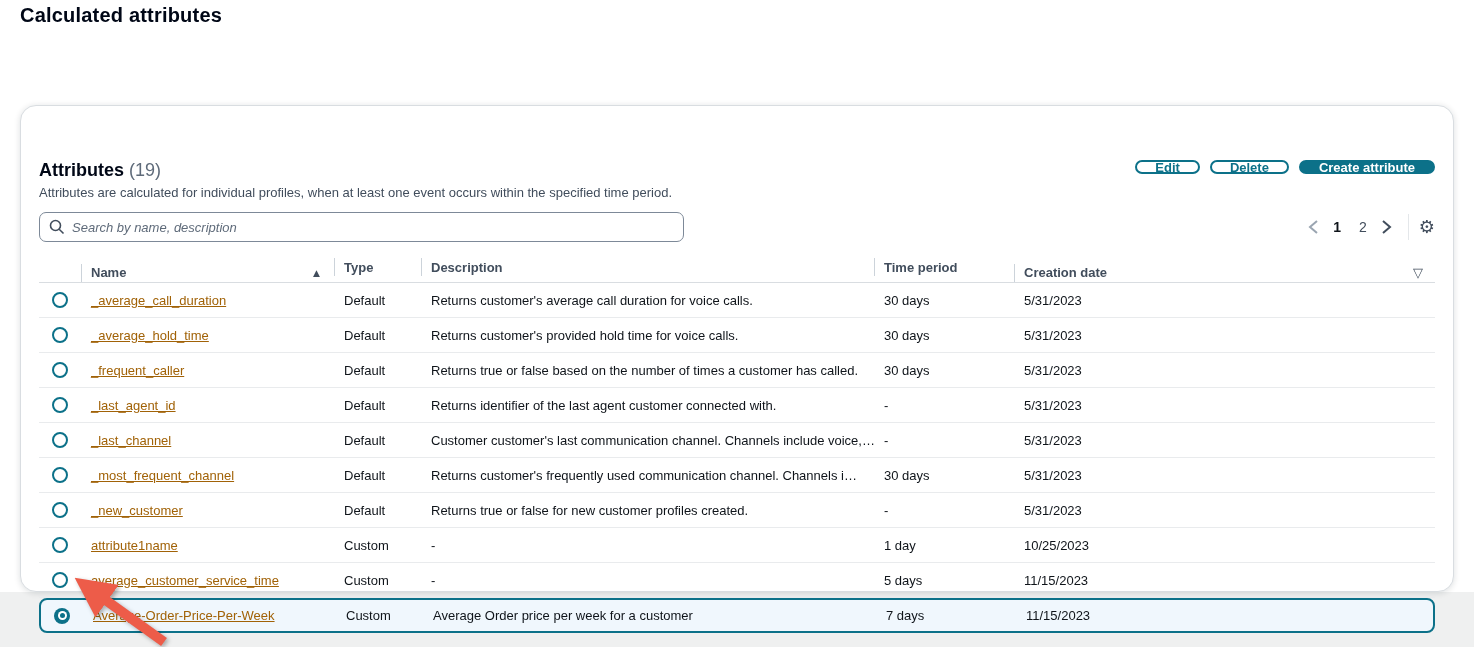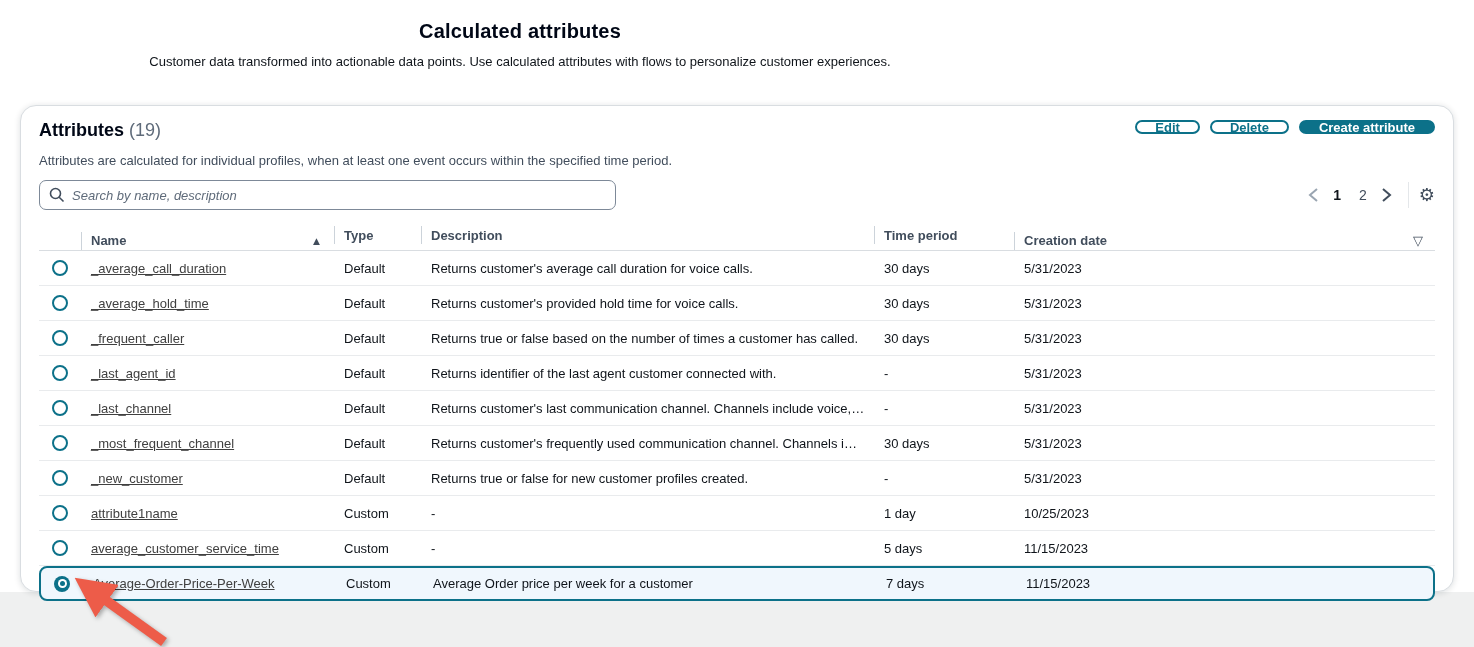--- a/index.html
+++ b/index.html
@@ -6,48 +6,48 @@
   html,body { margin:0; padding:0; }
   body {
     width:1474px; height:647px; position:relative; overflow:hidden;
     background:#ffffff;
     font-family:"Liberation Sans", sans-serif;
     color:#0f141a;
   }
   .footer-bg { position:absolute; left:0; top:592px; right:0; bottom:0; background:#eff0f0; }
 
   
-  .page-header { position:absolute; left:20px; top:20px; width:1000px;text-align:center; }
+  .page-header { position:absolute; left:20px; top:4px; width:1000px; }
   .page-title { font-size:20px; font-weight:bold; color:#000716; margin:0 0 10px 0; letter-spacing:.2px; }
   .page-desc { font-size:13px; color:#0f141a; line-height:17px; margin:0; }
   .learn-more { color:#0e71a6; text-decoration:none; }
   .ext-icon { display:inline-block; vertical-align:-1px; margin-left:3px; }
 
   
   .panel {
     position:absolute; left:20px; top:105px; width:1434px; height:487px;
     background:#fff; border:1px solid #d9dde1; border-radius:16px;
     box-shadow:0 1px 6px rgba(0,28,36,.14);
     padding:14px 18px 0 18px;
   }
-  .panel-head { display:flex; justify-content:space-between; align-items:flex-start; }
+  .panel-head { display:flex; justify-content:space-between; align-items:flex-start;margin-top:40px; }
   .panel-title { font-size:18px; font-weight:bold; color:#000716; }
   .count { color:#5f6b7a; font-weight:normal; }
   .actions { display:flex; gap:10px; }
   .btn {
     height:14px; padding:0 18px; border-radius:16px; border:2px solid #0c7189;
     background:#fff; color:#0c7189; font-weight:bold; font-size:13px;
     display:flex; align-items:center; cursor:pointer; font-family:inherit; white-space:nowrap;
   }
   .btn.primary { background:#0c7189; color:#fff;text-align:right; }
-  .panel-desc { font-size:13px; color:#414d5c; margin-top:12px; }
+  .panel-desc { font-size:13px; color:#414d5c; margin-top:4px; }
 
   
   .toolbar { display:flex; justify-content:space-between; align-items:center; margin-top:12px; }
-  .search { position:relative; width:577px; }
+  .search { position:relative; width:645px; }
   .search input {
     width:100%; height:30px; border:1px solid #7d8998; border-radius:7px;
     padding:0 10px 0 32px; font-size:13px; font-style:italic; color:#414d5c;
     font-family:inherit; background:#fff; outline:none;
   }
   .search input::placeholder { color:#5f6b7a; font-style:italic; opacity:1; }
   .search-icon { position:absolute; left:9px; top:6px; }
   .pager { display:flex; align-items:center; }
   .page-num { font-size:14px; color:#414d5c; padding:0 9px; cursor:pointer; }
   .page-num.current { font-weight:bold; color:#0f141a; }
@@ -63,38 +63,37 @@
   .th-sep::before {
     content:""; position:absolute; left:0; top:50%; transform:translateY(-50%);
     width:1px; height:18px; background:#ccd3da;
   }
   .th-name, .th-last { display:flex; justify-content:space-between; align-items:center;margin-top:11px; }
   .sort-icon { font-family:"DejaVu Sans", sans-serif; font-size:9px; color:#414d5c; margin-right:4px; }
   .filter-icon { font-family:"DejaVu Sans", sans-serif; font-size:13px; color:#414d5c; margin-right:2px; cursor:pointer; }
 
   .row { height:35px; border-bottom:1px solid #e9ebed; font-size:13px; color:#0f141a; cursor:pointer; }
   .cell { padding:0 10px; white-space:nowrap; overflow:hidden; text-overflow:clip; }
-  .name-link { color:#404040; text-decoration:underline; }
+  .name-link { color:#a16207; text-decoration:underline; }
   .radio-cell { display:flex; justify-content:center; }
   .radio { width:16px; height:16px; border-radius:50%; border:2px solid #0c7189; background:#fff; position:relative; }
   .radio.checked { border:none; background:#0c7189; }
   .radio.checked::before { content:""; position:absolute; left:3.5px; top:3.5px; width:9px; height:9px; border-radius:50%; background:#fff; }
   .radio.checked::after { content:""; position:absolute; left:5.5px; top:5.5px; width:5px; height:5px; border-radius:50%; background:#0c7189; }
   .row.selected { background:#f0f7fd; border:2px solid #0c7189; border-radius:8px; }
 
   .annotation-arrow { position:absolute; left:56px; top:566px; z-index:5; filter:drop-shadow(2px 2px 2px rgba(0,0,0,.3)); pointer-events:none; }
 </style>
 </head>
 <body>
 
 <div class="footer-bg"></div>
 
 <div class="page-header">
   <h1 class="page-title">Calculated attributes</h1>
-  <p class="page-desc">Customer data transformed into actionable data points. Use calculated attributes with flows to personalize customer experiences.</p>
 </div>
 
 <div class="panel">
   <div class="panel-head">
     <div class="panel-title">
       <span>Attributes</span>
       <span class="count">(19)</span>
     </div>
     <div class="actions">
       <button class="btn">Edit</button>
@@ -201,21 +200,21 @@
   </div>
 
   <div class="grid-cols row">
     <div class="cell radio-cell">
       <span class="radio"></span>
     </div>
     <div class="cell">
       <a href="#" class="name-link">_last_channel</a>
     </div>
     <div class="cell">Default</div>
-    <div class="cell">Returns customer's last communication channel. Channels include voice,…</div>
+    <div class="cell">Customer customer's last communication channel. Channels include voice,…</div>
     <div class="cell">-</div>
     <div class="cell">5/31/2023</div>
   </div>
 
   <div class="grid-cols row">
     <div class="cell radio-cell">
       <span class="radio"></span>
     </div>
     <div class="cell">
       <a href="#" class="name-link">_most_frequent_channel</a>

